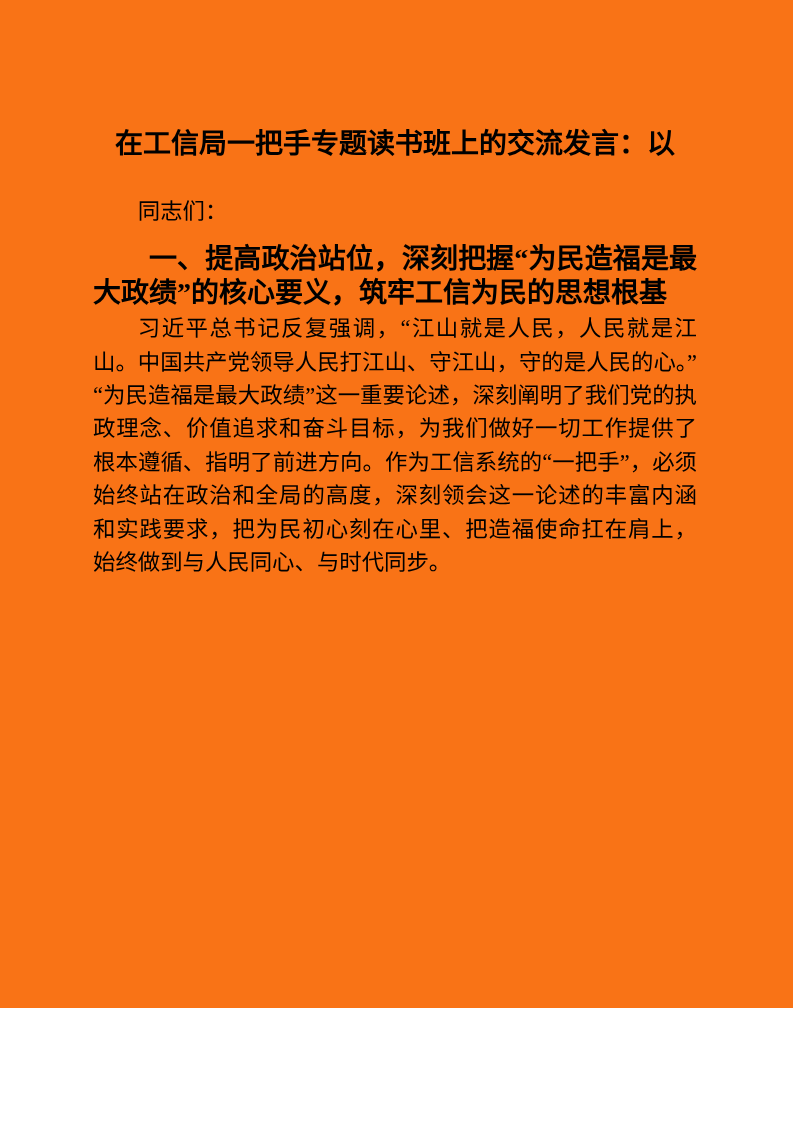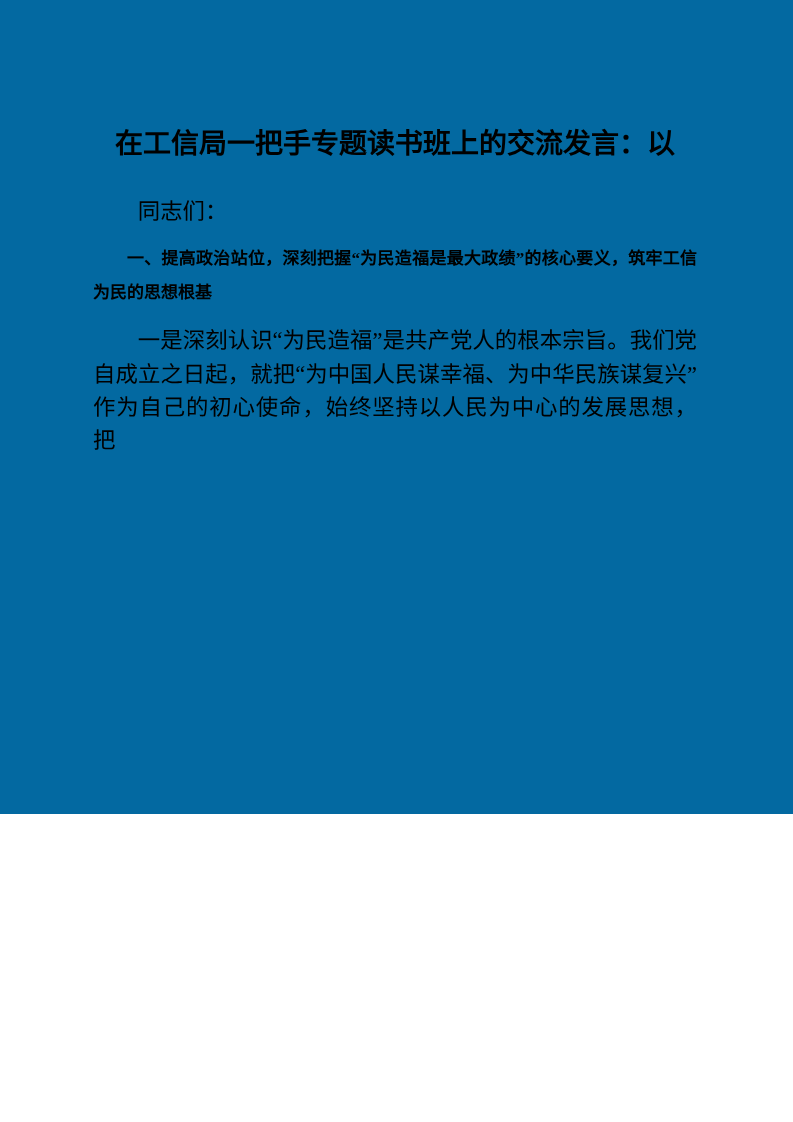--- a/index.html
+++ b/index.html
@@ -3,22 +3,22 @@
 <meta charset="utf-8">
 <style>
   html, body {
     margin: 0;
     padding: 0;
     background: #ffffff;
   }
   .page {
     position: relative;
     width: 793px;
-    height: 814px;
-    background: #0369a1;
+    height: 1008px;
+    background: #f97316;
     overflow: hidden;
     font-family: "Liberation Serif", "DejaVu Serif", serif;
     color: #000000;
   }
   .doc {
     position: absolute;
     left: 93px;
     top: 120px;
     width: 604px;
   }
@@ -42,21 +42,21 @@
     text-align: justify;
     text-justify: inter-ideograph;
     text-indent: 2em;
   }
   p.salutation {
     text-align: left;
     text-indent: 2em;
   }
   h2.section-heading {
     margin: 14px 0 3px 0;
-    font-size: 17px;
+    font-size: 28px;
     line-height: 33.4px;
     font-weight: bold;
     text-align: justify;
     text-justify: inter-ideograph;
     text-indent: 2em;
   }
   p.para-last {
     margin-top: 15px;
   }
 </style>
@@ -70,18 +70,18 @@
       <span class="title-line">在工信局一把手专题读书班上的交流发言：以</span>
     </h1>
 
     <div class="body-text">
 
       <p class="salutation">同志们：</p>
 
 
       <h2 class="section-heading">一、提高政治站位，深刻把握“为民造福是最大政绩”的核心要义，筑牢工信为民的思想根基</h2>
 
+      <p>习近平总书记反复强调，“江山就是人民，人民就是江山。中国共产党领导人民打江山、守江山，守的是人民的心。”“为民造福是最大政绩”这一重要论述，深刻阐明了我们党的执政理念、价值追求和奋斗目标，为我们做好一切工作提供了根本遵循、指明了前进方向。作为工信系统的“一把手”，必须始终站在政治和全局的高度，深刻领会这一论述的丰富内涵和实践要求，把为民初心刻在心里、把造福使命扛在肩上，始终做到与人民同心、与时代同步。</p>
 
-      <p class="para-last">一是深刻认识“为民造福”是共产党人的根本宗旨。我们党自成立之日起，就把“为中国人民谋幸福、为中华民族谋复兴”作为自己的初心使命，始终坚持以人民为中心的发展思想，把</p>
 
     </div>
   </div>
 </div>
 
 </body></html>

